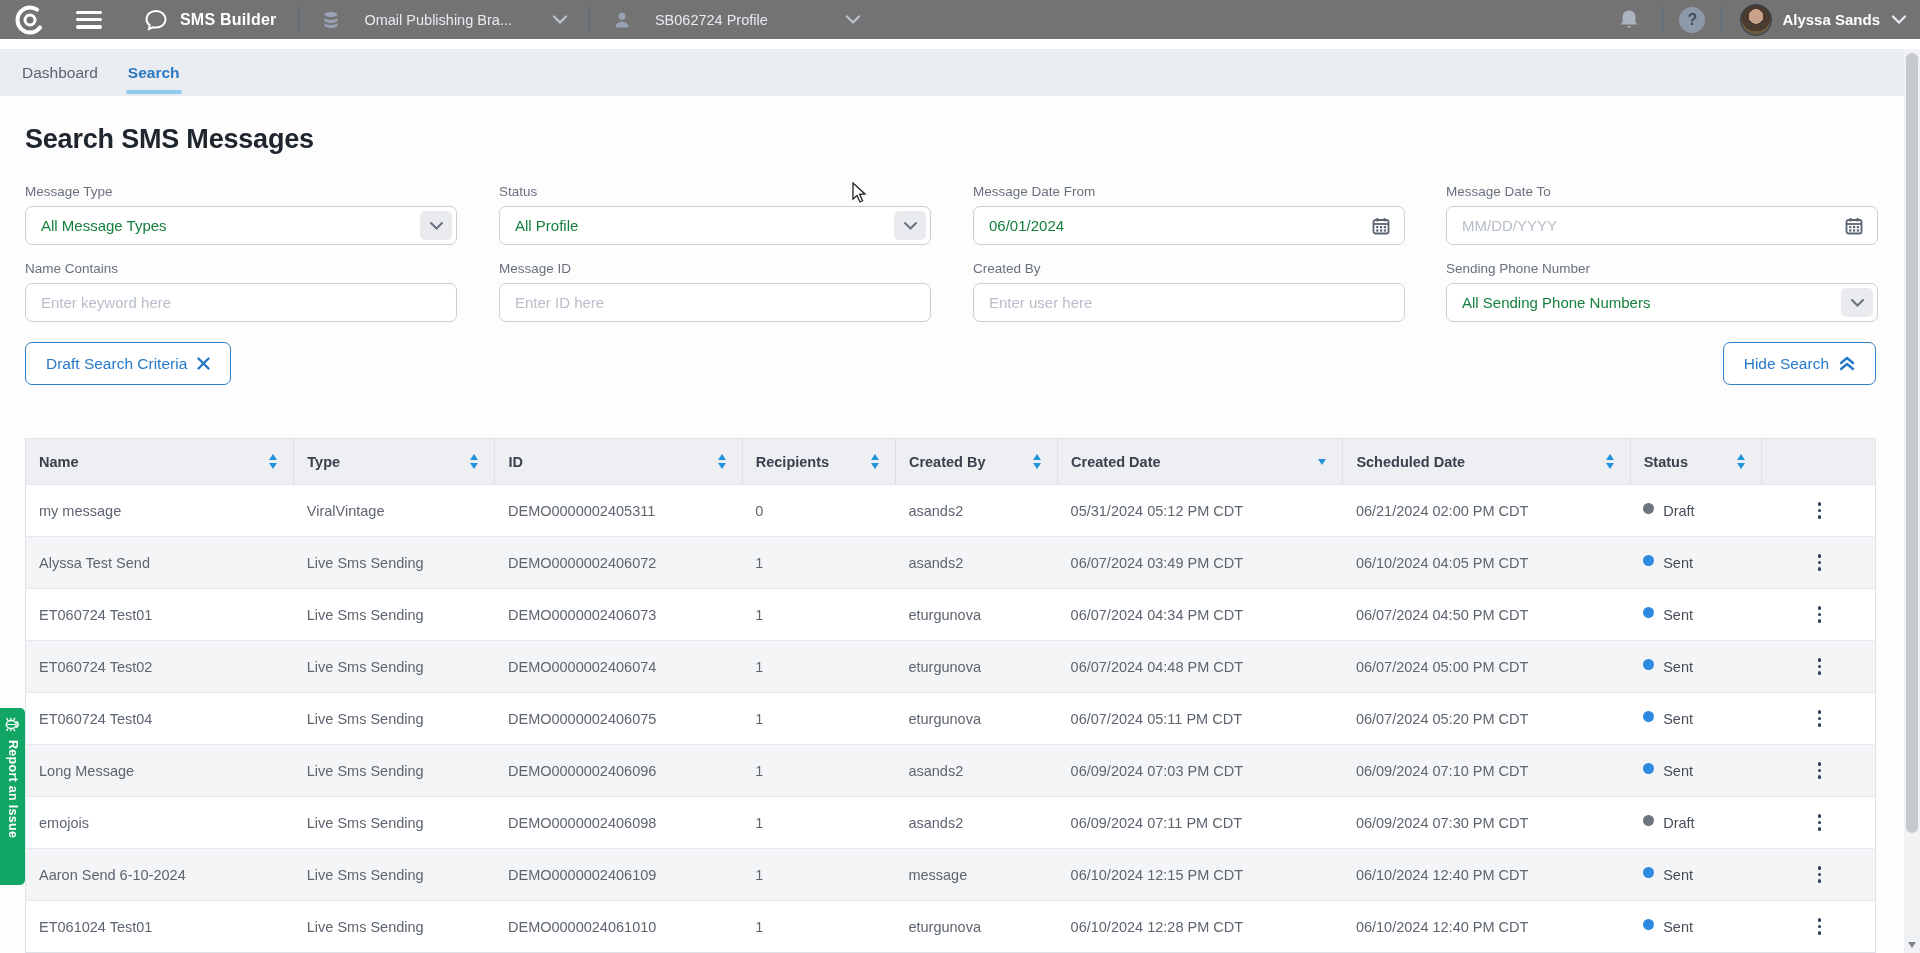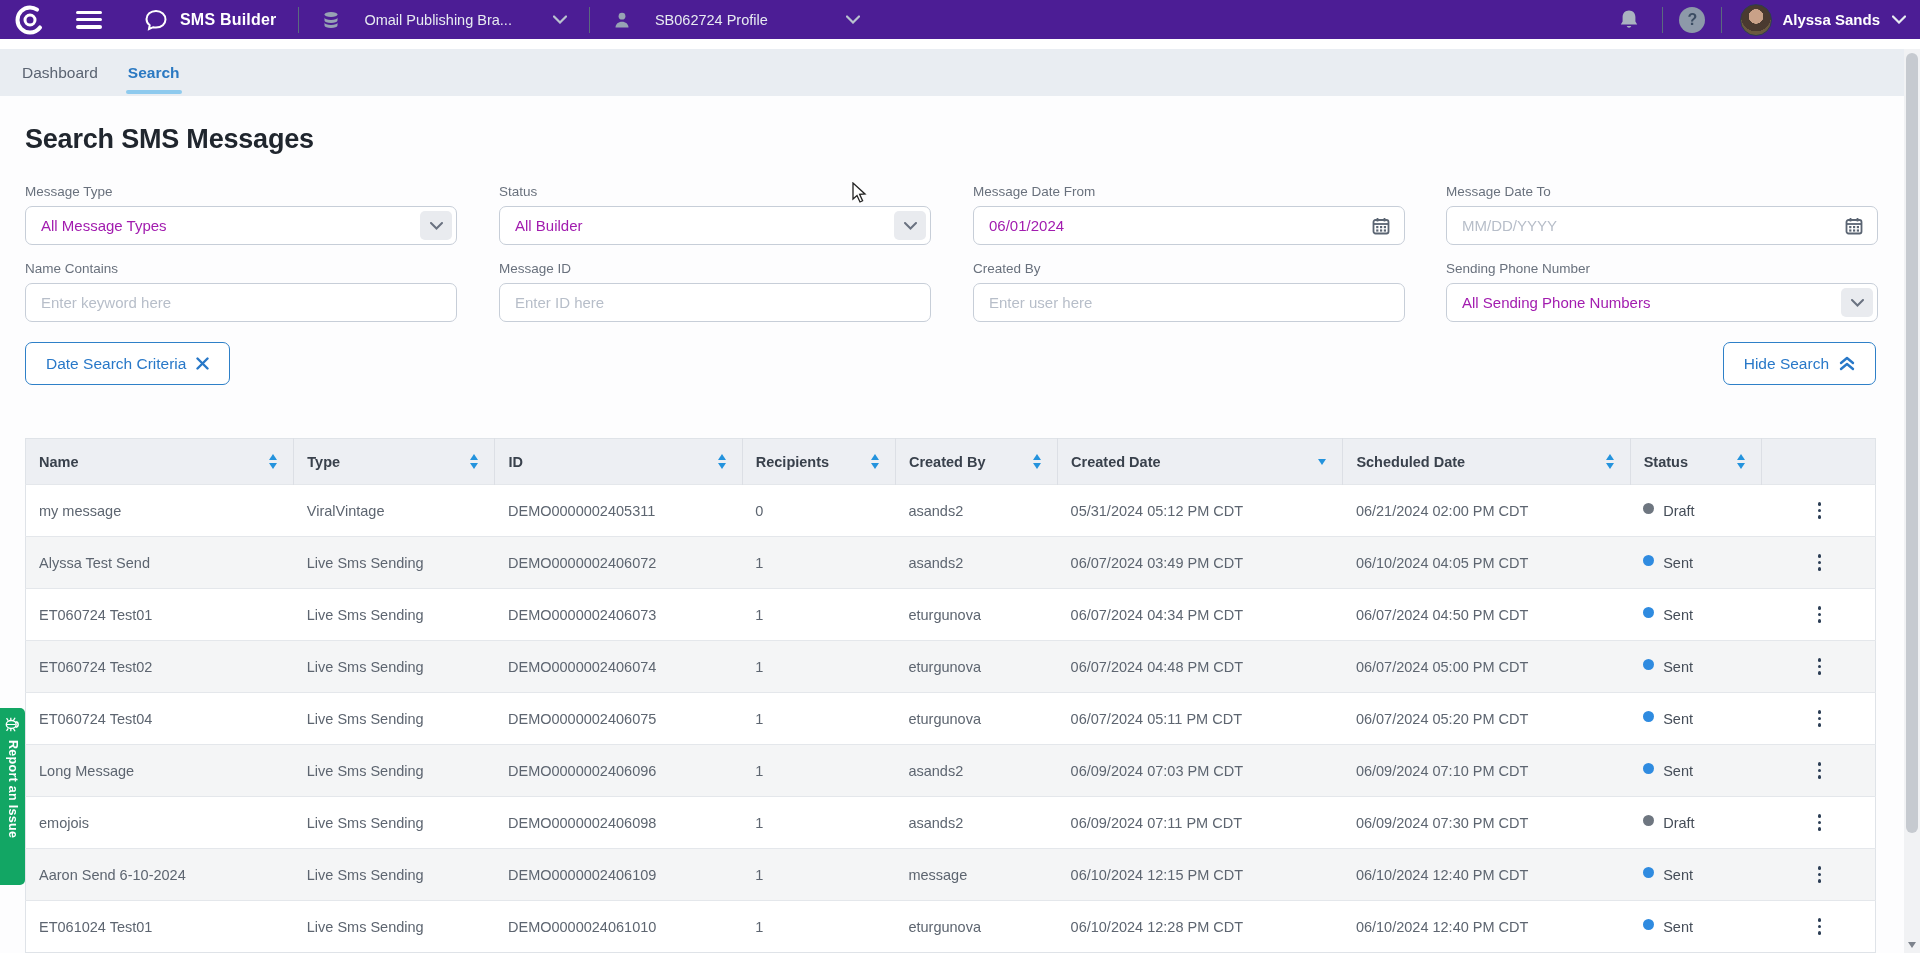--- a/index.html
+++ b/index.html
@@ -2,21 +2,21 @@
 <html><head>
 <meta charset="utf-8">
 <style>
   * { margin:0; padding:0; box-sizing:border-box; }
   html,body { width:1920px; height:953px; overflow:hidden; background:#fff;
               font-family:"Liberation Sans", sans-serif; }
   .stage { position:absolute; top:0; left:0; width:1920px; height:953px; overflow:hidden; }
 
   
   .navbar { position:absolute; top:0; left:0; width:1920px; height:39px;
-            background:#4c1d95; display:flex; align-items:flex-end; color:#eef1f6; }
+            background:#737373; display:flex; align-items:flex-end; color:#eef1f6; }
   .nv-left { display:flex; align-items:center; height:100%; }
   .nv-right { margin-left:auto; display:flex; align-items:center; height:100%; padding-right:14px; }
   .nv-logo { width:32px; height:32px; margin-left:14px; }
   .nv-burger { width:26px; height:18px; margin-left:30px; display:flex; flex-direction:column; justify-content:space-between; cursor:pointer; }
   .nv-burger div { height:3.5px; background:#fff; border-radius:2px; }
   .nv-app { display:flex; align-items:center; gap:12px; margin-left:42px; }
   .nv-app-title { font-size:16px; font-weight:bold; color:#fff; letter-spacing:.2px; }
   .nv-divider { width:1px; height:26px; background:#5a6a7e; margin:0 22px; }
   .nv-select { display:flex; align-items:center; gap:23px; cursor:pointer; }
   .nv-select-label { font-size:14.5px; color:#e7ebf1; }
@@ -39,21 +39,21 @@
                        background:#8ecaee; border-radius:3px; }
 
   
   .content { position:absolute; top:96px; left:0; width:1920px; height:857px; background:#fdfdfe; }
   .page-title { position:absolute; top:28px; left:25px; font-size:27px; font-weight:bold; color:#20262e; letter-spacing:-.2px; }
 
   .field { position:absolute; width:432px; }
   .field label { display:block; font-size:13.5px; color:#69717d; margin-bottom:7px; }
   .box { position:relative; width:432px; height:39px; border:1px solid #c7ced8; border-radius:7px; background:#fff; }
   .box input, .box .sel-text { width:100%; height:100%; border:none; outline:none; background:transparent;
-        font-family:"Liberation Sans",sans-serif; font-size:15px; color:#a21caf; padding:0 48px 0 15px;
+        font-family:"Liberation Sans",sans-serif; font-size:15px; color:#15803d; padding:0 48px 0 15px;
         display:flex; align-items:center; border-radius:7px; }
   .box input::placeholder { color:#b7bec9; }
   .sel-btn { position:absolute; top:4px; bottom:4px; right:4px; width:32px; background:#e9ebef; border-radius:5px;
              display:flex; align-items:center; justify-content:center; cursor:pointer; }
   .cal-btn { position:absolute; top:0; bottom:0; right:12px; width:22px; display:flex; align-items:center; justify-content:center; cursor:pointer; }
 
   .btn-outline { position:absolute; height:43px; border:1px solid #2e80c8; border-radius:7px; background:#fff;
                  color:#2878c8; font-size:15.5px; display:flex; align-items:center; justify-content:center; gap:10px;
                  cursor:pointer; padding:0 20px; font-family:"Liberation Sans",sans-serif; }
 
@@ -172,21 +172,21 @@
           <svg width="13" height="8" viewBox="0 0 13 8">
             <polyline points="1,1 6.5,6.5 12,1" fill="none" stroke="#6a7280" stroke-width="2" stroke-linecap="round"></polyline>
             </svg>
         </div>
       </div>
     </div>
 
     <div class="field" style="left:499px; top:88px;">
       <label>Status</label>
       <div class="box">
-        <div class="sel-text">All Builder</div>
+        <div class="sel-text">All Profile</div>
         <div class="sel-btn">
           <svg width="13" height="8" viewBox="0 0 13 8">
             <polyline points="1,1 6.5,6.5 12,1" fill="none" stroke="#6a7280" stroke-width="2" stroke-linecap="round"></polyline>
             </svg>
         </div>
       </div>
     </div>
 
     <div class="field" style="left:973px; top:88px;">
       <label>Message Date From</label>
@@ -257,21 +257,21 @@
         <div class="sel-text">All Sending Phone Numbers</div>
         <div class="sel-btn">
           <svg width="13" height="8" viewBox="0 0 13 8">
             <polyline points="1,1 6.5,6.5 12,1" fill="none" stroke="#6a7280" stroke-width="2" stroke-linecap="round"></polyline>
             </svg>
         </div>
       </div>
     </div>
 
     <button class="btn-outline" style="left:25px; top:246px;">
-      <span>Date Search Criteria</span>
+      <span>Draft Search Criteria</span>
       <svg width="13" height="13" viewBox="0 0 13 13">
         <line x1="1.5" y1="1.5" x2="11.5" y2="11.5" stroke="#2878c8" stroke-width="2.4" stroke-linecap="round"></line>
         <line x1="11.5" y1="1.5" x2="1.5" y2="11.5" stroke="#2878c8" stroke-width="2.4" stroke-linecap="round"></line>
       </svg>
     </button>
 
     <button class="btn-outline" style="right:44px; top:246px;">
       <span>Hide Search</span>
       <svg width="16" height="15" viewBox="0 0 16 15">
         <polyline points="2,7 8,2 14,7" fill="none" stroke="#2878c8" stroke-width="2.4" stroke-linecap="round" stroke-linejoin="round"></polyline>

